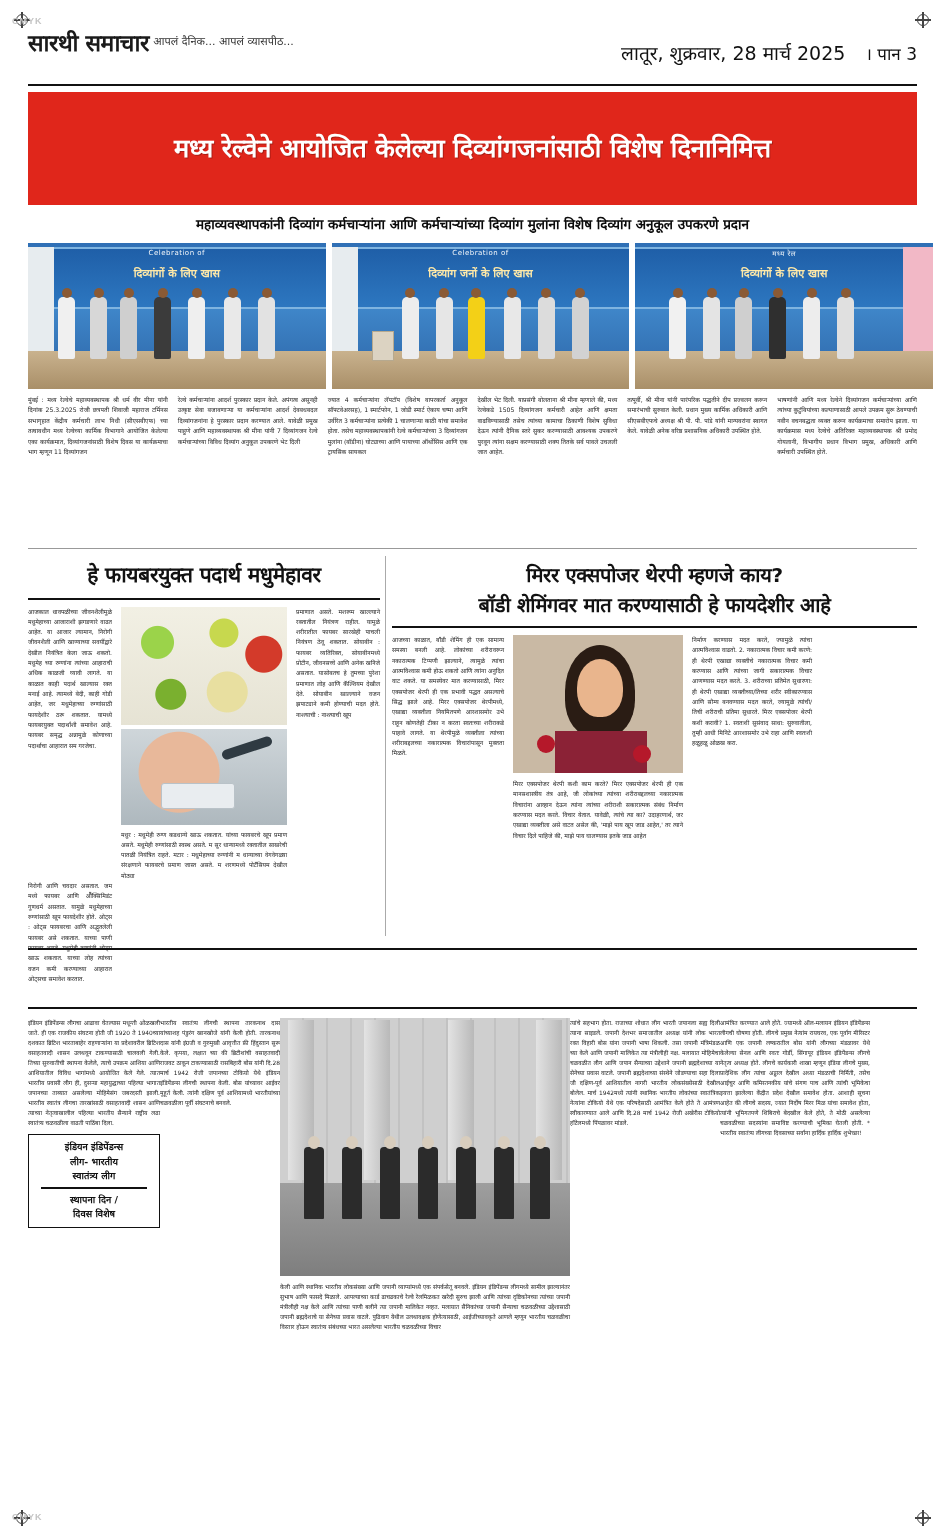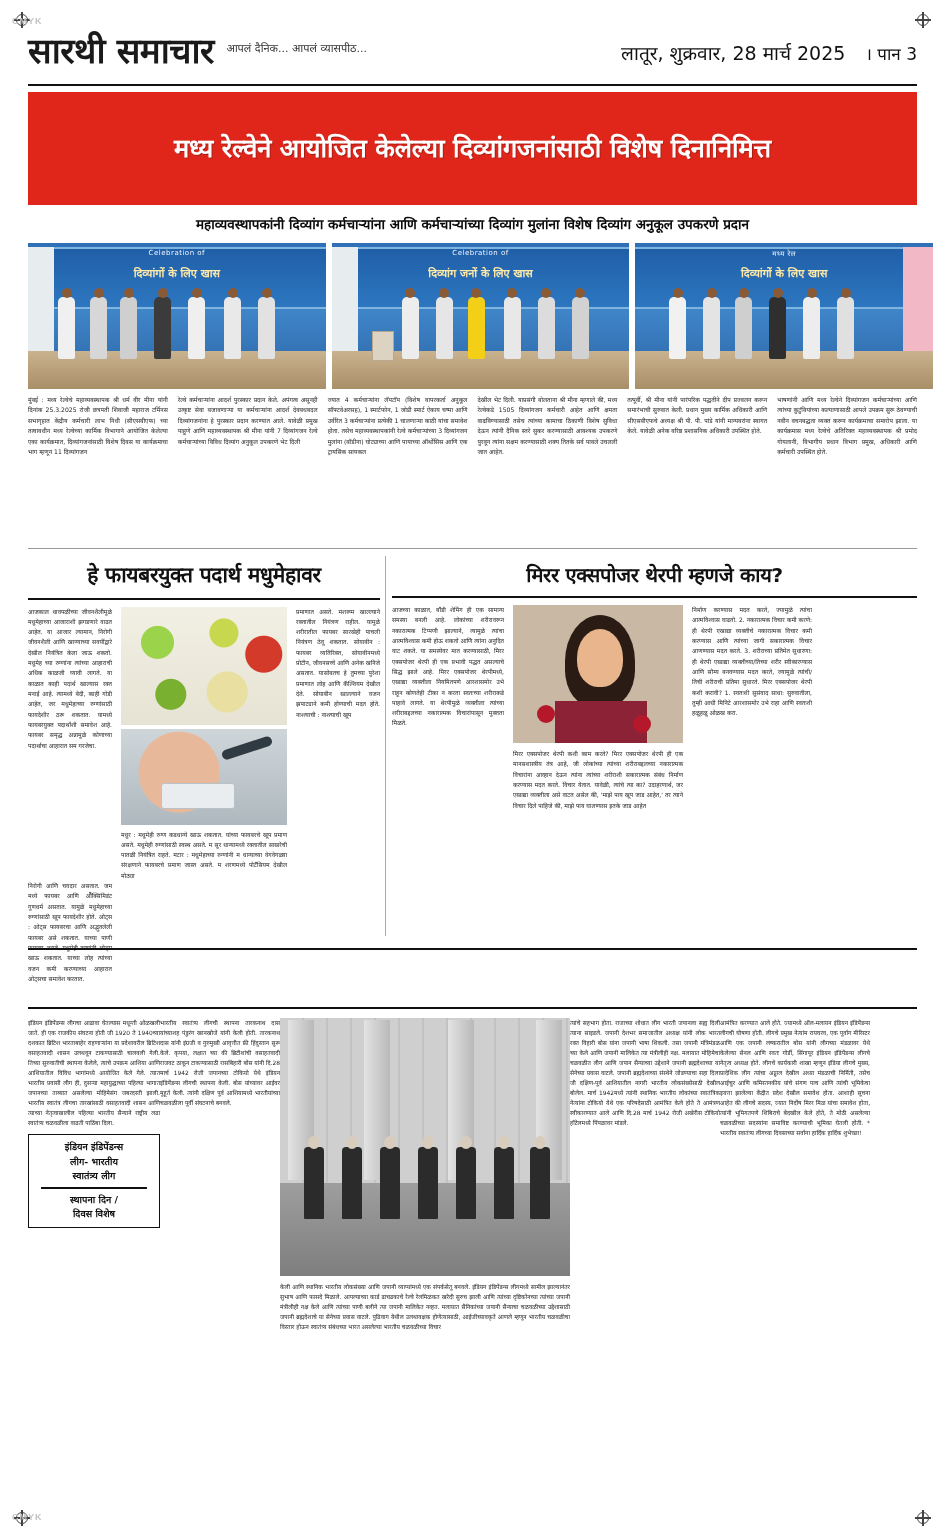--- a/index.html
+++ b/index.html
@@ -28,25 +28,25 @@
   .cmyk {
     position:absolute; font-size:9px; letter-spacing:1px; font-weight:bold;
     color:#c4c4c4;
   }
 
   .masthead {
     position:absolute; left:28px; top:26px; right:28px; height:56px;
   }
   .mast-title {
     font-family:"DejaVu Sans", sans-serif;
-    font-weight:bold; font-size:35px; letter-spacing:-0.5px;
+    font-weight:bold; font-size:23px; letter-spacing:-0.5px;
     color:#1a1a1a; display:inline-block; vertical-align:middle;
   }
   .mast-sub {
-    display:inline-block; vertical-align:middle; margin-left:8px;
+    display:inline-block; vertical-align:middle; margin-left:0;
     font-size:11px; color:#333; font-family:"DejaVu Sans", sans-serif;
     padding-bottom:4px;
   }
   .mast-right {
     position:absolute; right:0; top:14px; font-size:19px;
     font-family:"DejaVu Sans", sans-serif; color:#111;
   }
   .mast-right .page-no { margin-left:14px; font-size:17px; }
   .rule { position:absolute; left:28px; right:28px; height:2px; background:#111; }
 
@@ -334,20 +334,21 @@
       <div class="feat-col" style="width:84px;">निरोगी आणि चवदार असतात. जम मध्ये फायबर आणि ऑॅक्सिमिडंट गुणधर्म असतात. यामुळे मधुमेहाच्या रुग्णांसाठी खूप फायदेशीर होते.
 
 ओट्स : ओट्स फायबरचा आणि अद्भुतलेली फायबर असे शकतात. याच्या पाणी फायबर असते. मधुमेही रुग्णांनी ओट्स खाऊ शकतात. याच्या लोह त्यांच्या वजन कमी करण्याच्या आहारात ओट्सचा समावेश करतात.</div>
     </div>
   </div>
 
   <div class="vdiv"></div>
 
   <div class="feature-right">
     <div class="feat-title small">मिरर एक्सपोजर थेरपी म्हणजे काय?</div>
+    <div class="feat-title small">बॉडी शेमिंगवर मात करण्यासाठी हे फायदेशीर आहे</div>
     <div class="feat-rule"></div>
     <div class="feat-body">
       <div class="feat-col" style="width:112px;">आजच्या काळात, बॉडी शेमिंग ही एक सामान्य समस्या बनली आहे. लोकांच्या शरीरावरून नकारात्मक टिप्पणी झाल्याने, त्यामुळे त्यांचा आत्मविश्वास कमी होऊ शकतो आणि त्यांना अनुदित वाट शकते. या समस्येवर मात करण्यासाठी, मिरर एक्सपोजर थेरपी ही एक प्रभावी पद्धत असल्याचे सिद्ध झाले आहे.
 
 मिरर एक्सपोजर थेरपीमध्ये, एखाद्या व्यक्तीला नियमितपणे आरशासमोर उभे राहून कोणतेही टीका न करता स्वतःच्या शरीराकडे पाहावे लागते. या थेरपीमुळे व्यक्तीला त्यांच्या शरीराबद्दलच्या नकारात्मक विचारांपासून मुक्तता मिळते.</div>
       <div style="width:170px;">
         <div class="fimg portrait2" style="height:138px;position:relative;">
           <div class="hair" style="left:52px;top:10px;width:70px;height:92px;"></div>
           <div class="face" style="left:64px;top:24px;width:46px;height:58px;"></div>
           <div class="dress" style="left:42px;top:96px;width:92px;height:44px;"></div>

